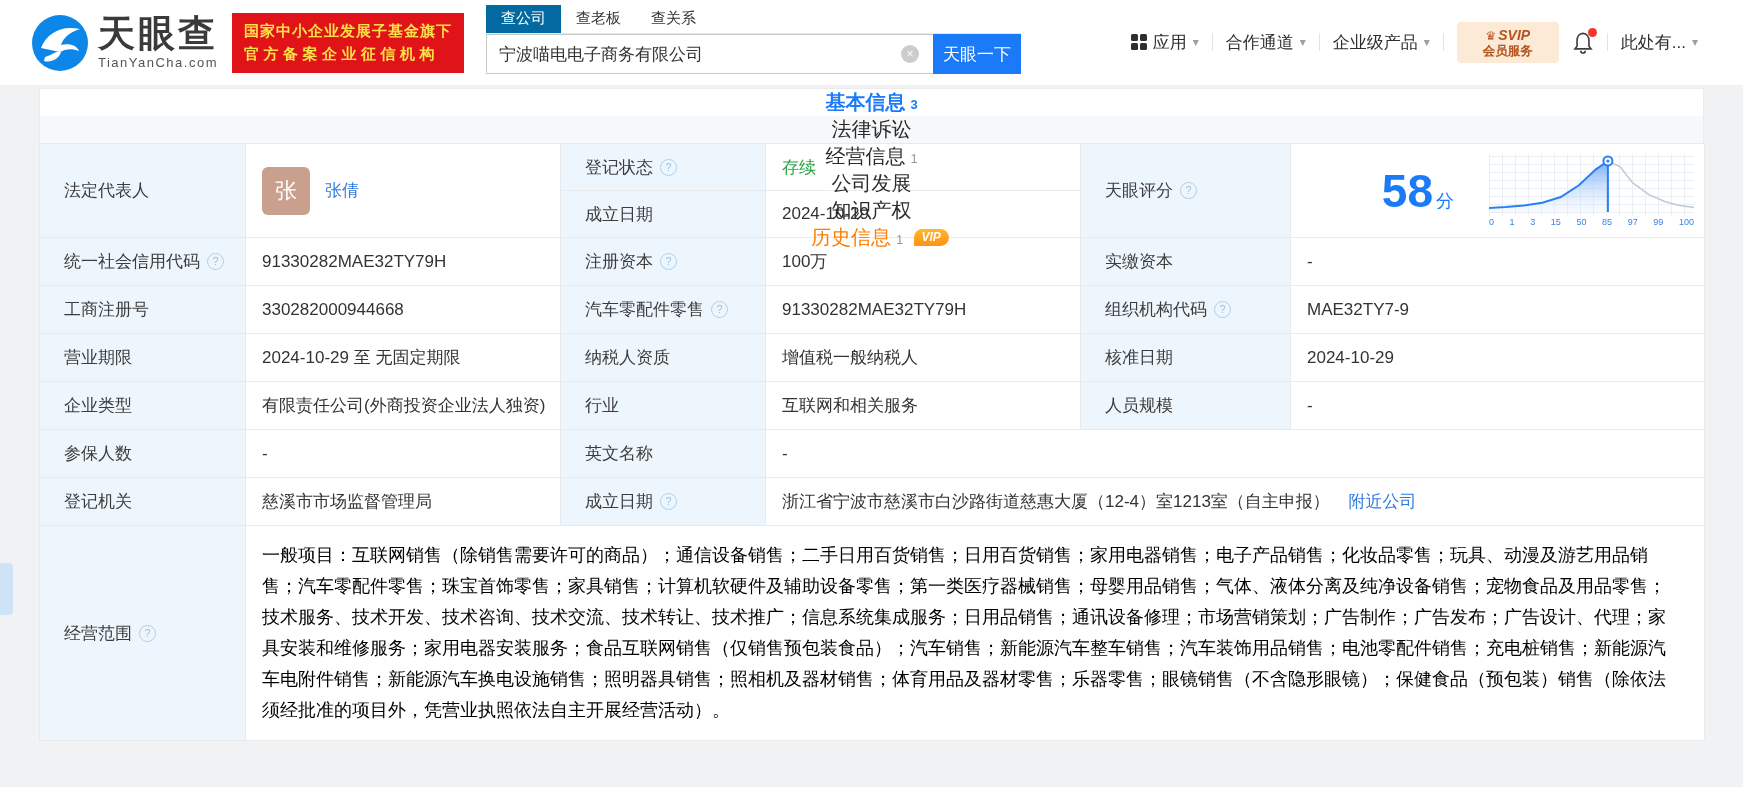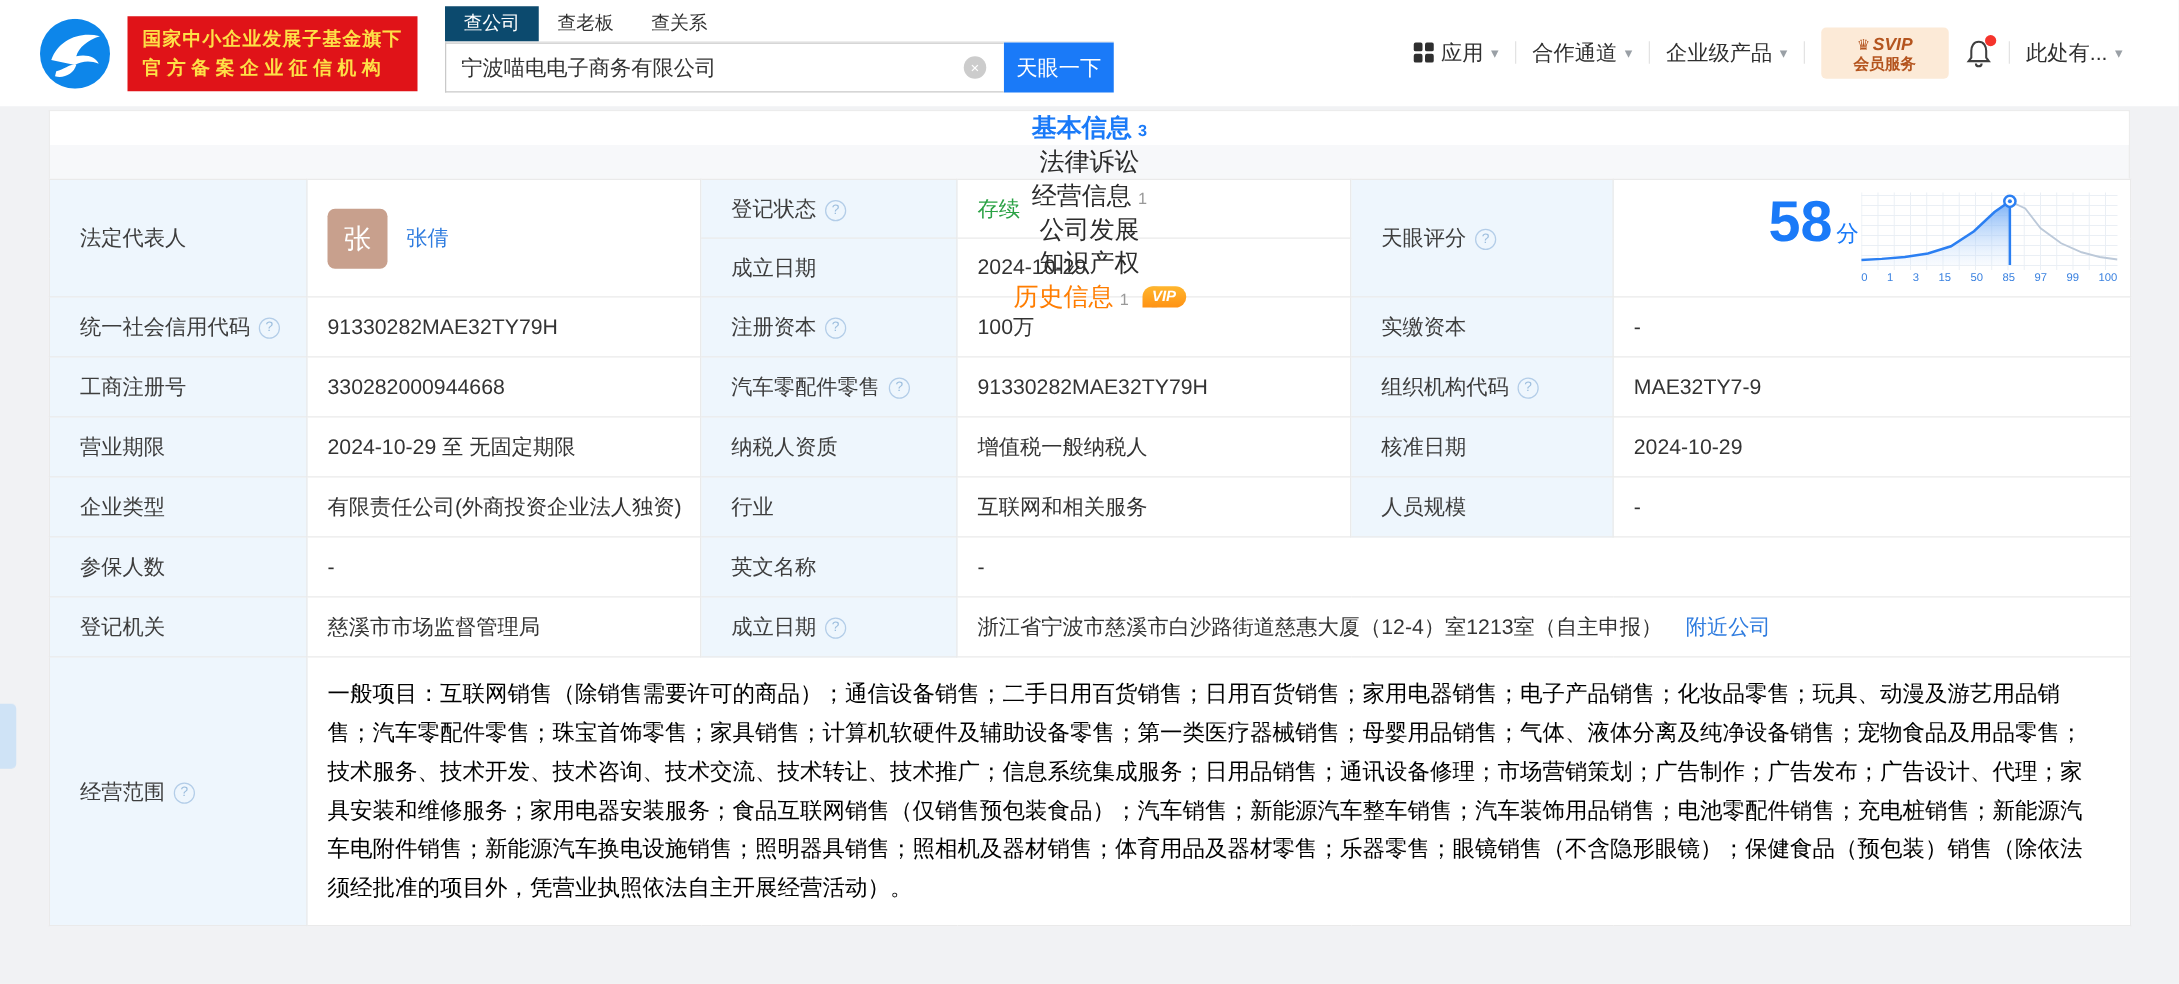--- a/index.html
+++ b/index.html
@@ -10,21 +10,21 @@
   header { height:85px; background:#fff; display:flex; align-items:center; padding-left:32px; }
   .logo { display:flex; align-items:center; gap:10px; }
   .logo-txt .brand { font-size:37px; font-weight:900; color:#3a3a3a; letter-spacing:3px; line-height:1; }
   .logo-txt .dom { font-size:13px; color:#555; letter-spacing:1.5px; margin-top:3px; }
   .red-badge { background:#e01318; color:#fde047; margin-left:14px; padding:9px 12px; font-weight:700; }
   .red-badge .l1 { font-size:15px; letter-spacing:1px; }
   .red-badge .l2 { font-size:15px; letter-spacing:4.5px; margin-top:4px; }
   .search { margin-left:22px; align-self:flex-start; margin-top:5px; }
   .stabs { display:flex; width:535px; border-bottom:1px solid #e7e7e7; }
   .stab { padding:4px 15px 5px; font-size:15px; color:#333; cursor:pointer; }
-  .stab.active { background:#0c4a6e; color:#fff; }
+  .stab.active { background:#0369a1; color:#fff; }
   .srow { display:flex; }
   .sinput-wrap { position:relative; }
   .sinput { width:447px; height:40px; border:1px solid #c9c9c9; border-right:none; font-size:17px;
     padding:0 46px 0 12px; color:#333; outline:none; font-family:inherit; }
   .sclear { position:absolute; right:14px; top:50%; transform:translateY(-50%); width:18px; height:18px;
     border-radius:50%; background:#ccc; color:#fff; font-size:12px; line-height:18px; text-align:center; cursor:pointer; }
   .sbtn { width:88px; height:40px; background:#1a7af8; color:#fff; border:none; font-size:17px; cursor:pointer; font-family:inherit; }
   .hnav { margin-left:auto; margin-right:45px; display:flex; align-items:center; gap:13px; font-size:17px; color:#2f2f2f; }
   .hitem { display:flex; align-items:center; gap:6px; cursor:pointer; white-space:nowrap; }
   .caret { color:#9aa0a6; font-size:12px; }
@@ -57,21 +57,21 @@
   table.info-table { width:1665px; border-collapse:collapse; background:#fff; table-layout:fixed; }
   .info-table td { border:1px solid #eaeaea; font-size:17px; color:#333; padding:0 12px 0 16px; }
   .info-table td.lbl { background:#eef6fd; color:#3d3d3d; padding-left:24px; }
   tr.r-sub { height:47px; } tr.r-std { height:48px; } tr.r-big { height:182px; }
   .link { color:#2f7cdf; text-decoration:none; cursor:pointer; }
   .green { color:#2ba245; }
   .avatar-cell { display:flex; align-items:center; gap:15px; }
   .avatar { width:48px; height:48px; border-radius:6px; background:#c8a08d; color:#fff; font-size:22px;
     display:flex; align-items:center; justify-content:center; }
   .score-cell { padding:0 10px 0 0 !important; }
-  .score-flex { display:flex; justify-content:flex-end; gap:2px; }
+  .score-flex { display:flex; align-items:center; justify-content:flex-end; gap:35px; }
   .score-num { font-size:46px; font-weight:700; color:#1a7af8; line-height:1; }
   .score-unit { font-size:18px; color:#1a7af8; margin-left:3px; }
   .mini-chart { width:205px; }
   .mini-chart svg { display:block;
     background-image:linear-gradient(#eaeff5 1px,transparent 1px),linear-gradient(90deg,#eaeff5 1px,transparent 1px);
     background-size:13px 8px; background-position:0 2px; }
   .ticks { display:flex; justify-content:space-between; font-size:9px; color:#3b82e0; margin-top:1px; }
   .scope-text { font-size:18px; line-height:31px; color:#000000; padding:14px 22px 14px 16px; display:block; }
   .addr-cell span { margin-right:14px; }
 
@@ -80,20 +80,24 @@
 </head>
 <body>
 
 <header>
   <div class="logo">
     <svg width="56" height="56" viewBox="0 0 56 56">
       <circle cx="28" cy="28" r="28" fill="#0d86ea"></circle>
       <path d="M9 33 C15 17 31 10 48 14 C38 17 31 23 29 30 C38 28 45 31 47 36 C40 33 33 34 28 37 Z" fill="#fff"></path>
       <path d="M13 42 C20 40 26 35 29 37 C27 44 19 48 12 46 Z" fill="#fff"></path>
     </svg>
+    <div class="logo-txt">
+      <div class="brand">天眼查</div>
+      <div class="dom">TianYanCha.com</div>
+    </div>
   </div>
   <div class="red-badge">
     <div class="l1">国家中小企业发展子基金旗下</div>
     <div class="l2">官方备案企业征信机构</div>
   </div>
   <div class="search">
     <div class="stabs">
       <span class="stab active">查公司</span>
       <span class="stab">查老板</span>
       <span class="stab">查关系</span>

